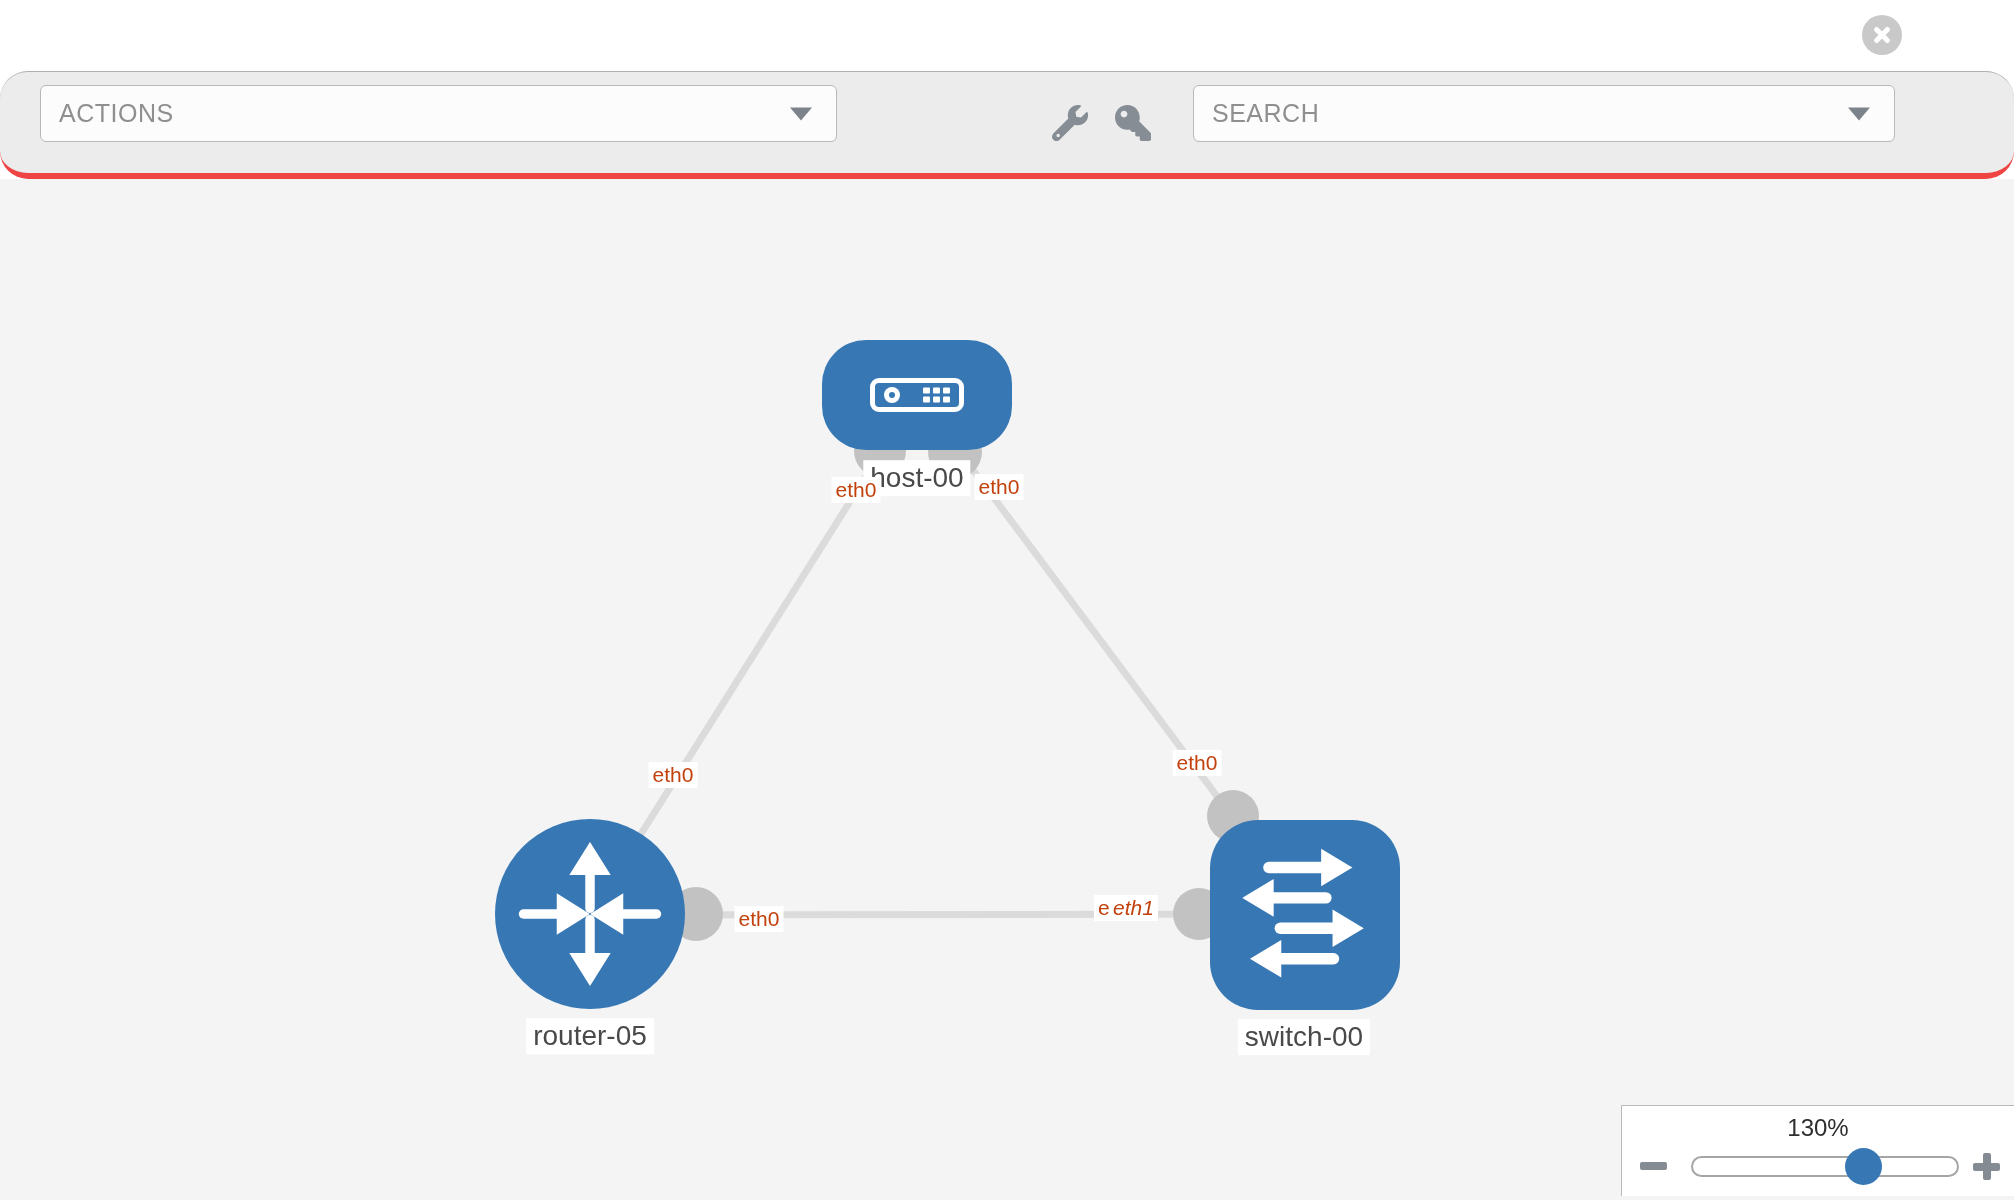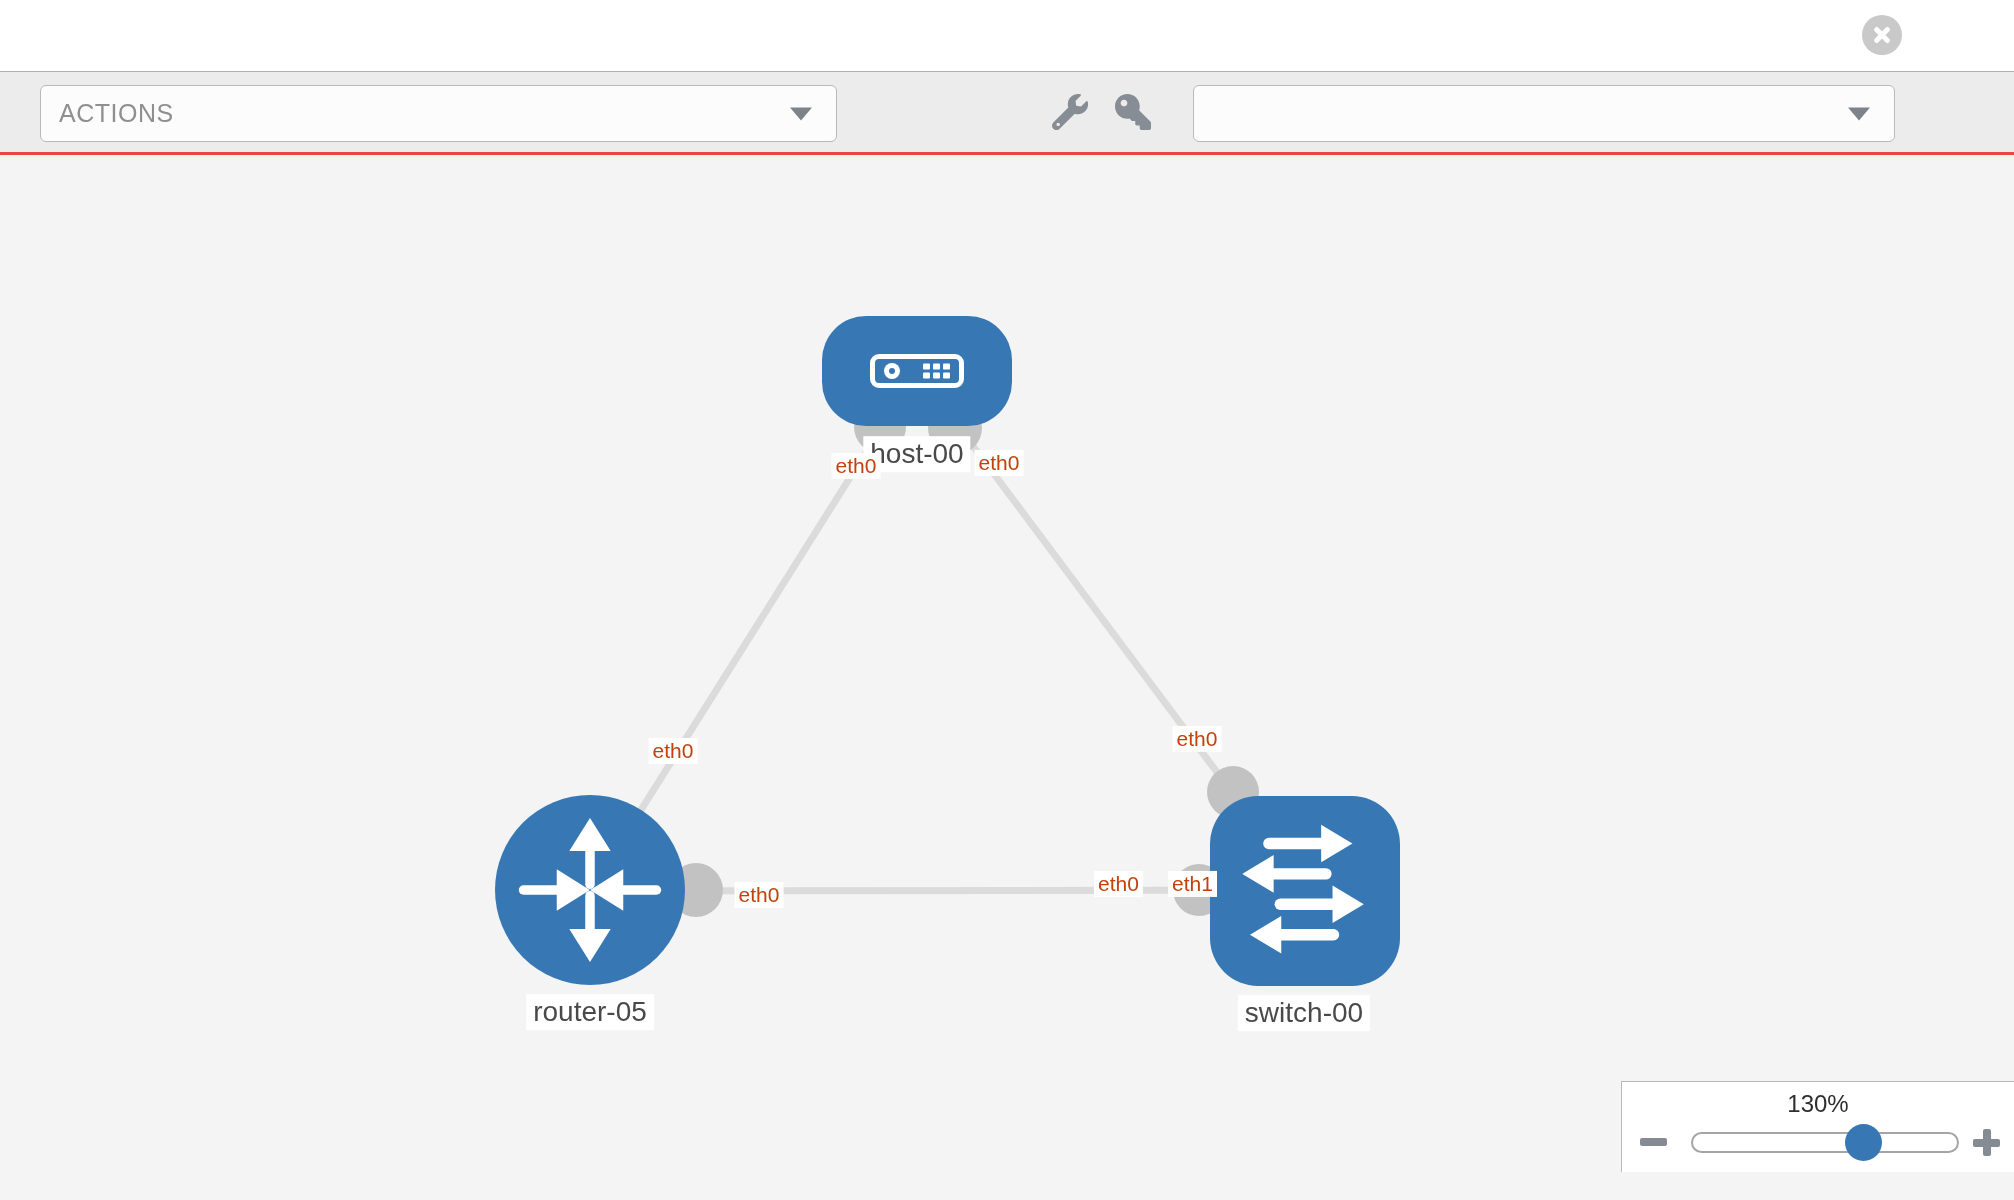--- a/index.html
+++ b/index.html
@@ -23,22 +23,22 @@
   }
   .close-btn::before, .close-btn::after {
     content:""; position:absolute; left:50%; top:50%;
     width:20px; height:5px; border-radius:2px; background:#ffffff;
   }
   .close-btn::before { transform:translate(-50%,-50%) rotate(45deg); }
   .close-btn::after  { transform:translate(-50%,-50%) rotate(-45deg); }
 
   
   .toolbar {
-    position:relative; height:84px; background:#ececec;
-    border-top:1px solid #b0b0b0; border-bottom:3px solid #ef4444;
+    position:relative; height:108px; background:#ececec;
+    border-top:1px solid #b0b0b0; border-bottom:6px solid #ef4444;border-radius:28px;
   }
   .combo {
     position:absolute; top:13px; height:57px;
     background:#fcfcfc; border:1px solid #b9b9b9; border-radius:6px;
     display:flex; align-items:center; cursor:pointer;
   }
   .combo-actions { left:40px;  width:797px; }
   .combo-search  { left:1193px; width:702px; }
   .combo-text {
     font-size:25px; color:#8f8f8f; padding-left:18px; letter-spacing:.5px;
@@ -160,20 +160,21 @@
 
   <div class="tool-icon-btn btn-key" title="Credentials">
     <svg viewBox="0 0 512 512">
       <g transform="scale(-1,1) translate(-512,0)">
         <path d="M512 176.001C512 273.203 433.202 352 336 352c-11.22 0-22.19-1.062-32.827-3.069l-24.012 27.014A23.999 23.999 0 0 1 261.223 384H224v40c0 13.255-10.745 24-24 24h-40v40c0 13.255-10.745 24-24 24H24c-13.255 0-24-10.745-24-24v-78.059c0-6.365 2.529-12.47 7.029-16.971l161.802-161.802C163.108 213.814 160 195.271 160 176 160 78.798 238.797.001 335.999 0 433.488-.001 512 78.511 512 176.001zM336 128c0 26.51 21.49 48 48 48s48-21.49 48-48-21.49-48-48-48-48 21.49-48 48z"></path>
       </g>
     </svg>
   </div>
 
   <div class="combo combo-search">
+    <input class="combo-text" type="text" placeholder="SEARCH" style="">
     <span class="chevron-down"></span>
   </div>
 </div>
 
 <div class="canvas">
 
   <svg class="links" width="2014" height="1045" viewBox="0 0 2014 1045">
     <line x1="917" y1="216" x2="590" y2="736" stroke="#dbdbdb" stroke-width="7"></line>
     <line x1="917" y1="216" x2="1305" y2="735" stroke="#dbdbdb" stroke-width="7"></line>
     <line x1="590" y1="736" x2="1305" y2="735" stroke="#dbdbdb" stroke-width="7"></line>
@@ -233,21 +234,21 @@
   <div class="node-label" style="left:590px;  top:857px;">router-05</div>
   <div class="node-label" style="left:1304px; top:858px;">switch-00</div>
 
   <div class="if-label" style="left:856px;  top:311px;">eth0</div>
   <div class="if-label" style="left:999px;  top:308px;">eth0</div>
   <div class="if-label" style="left:673px;  top:596px;">eth0</div>
   <div class="if-label" style="left:1197px; top:584px;">eth0</div>
   <div class="if-label" style="left:759px;  top:740px;">eth0</div>
 
   <div class="if-label anchored" style="left:1094px; top:729px;">eth0</div>
-  <div class="if-label anchored" style="left:1168px; top:729px;">eth1</div>
+  <div class="if-label anchored" style="left:1109px; top:729px;font-style:italic;">eth1</div>
 
   <div class="zoom-panel">
     <div class="zoom-level">130%</div>
     <div class="zoom-minus" title="Zoom out"></div>
     <div class="zoom-track"></div>
     <div class="zoom-handle"></div>
     <div class="zoom-plus" title="Zoom in"></div>
   </div>
 
 </div>

